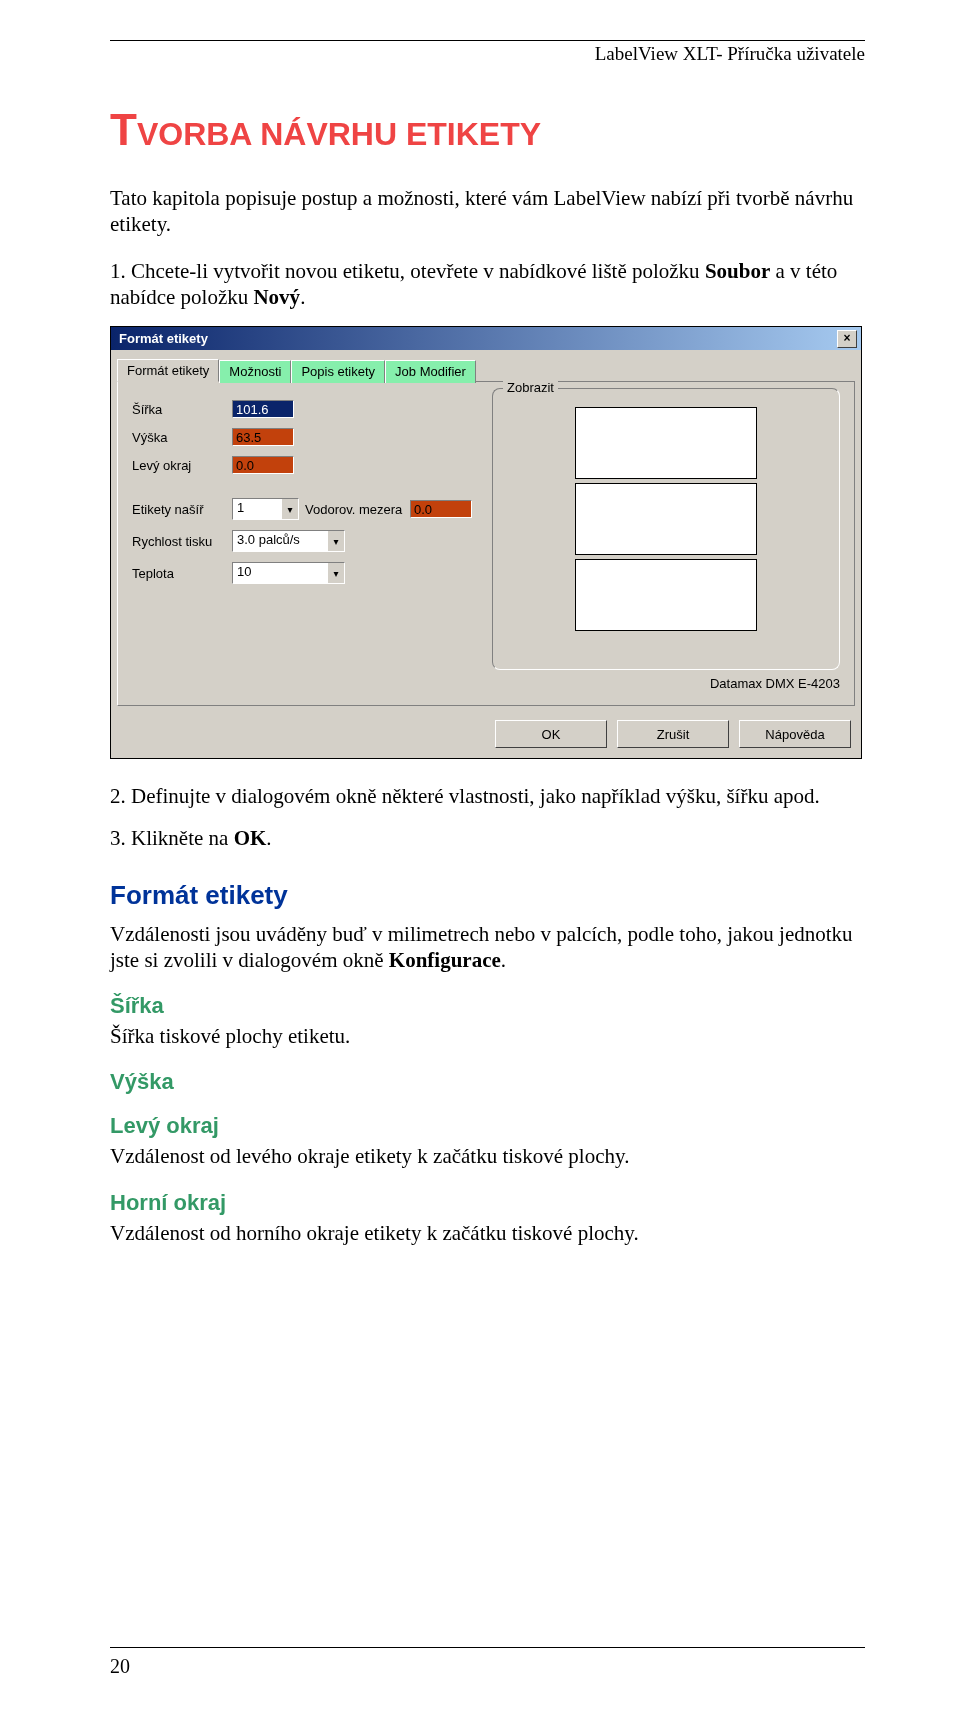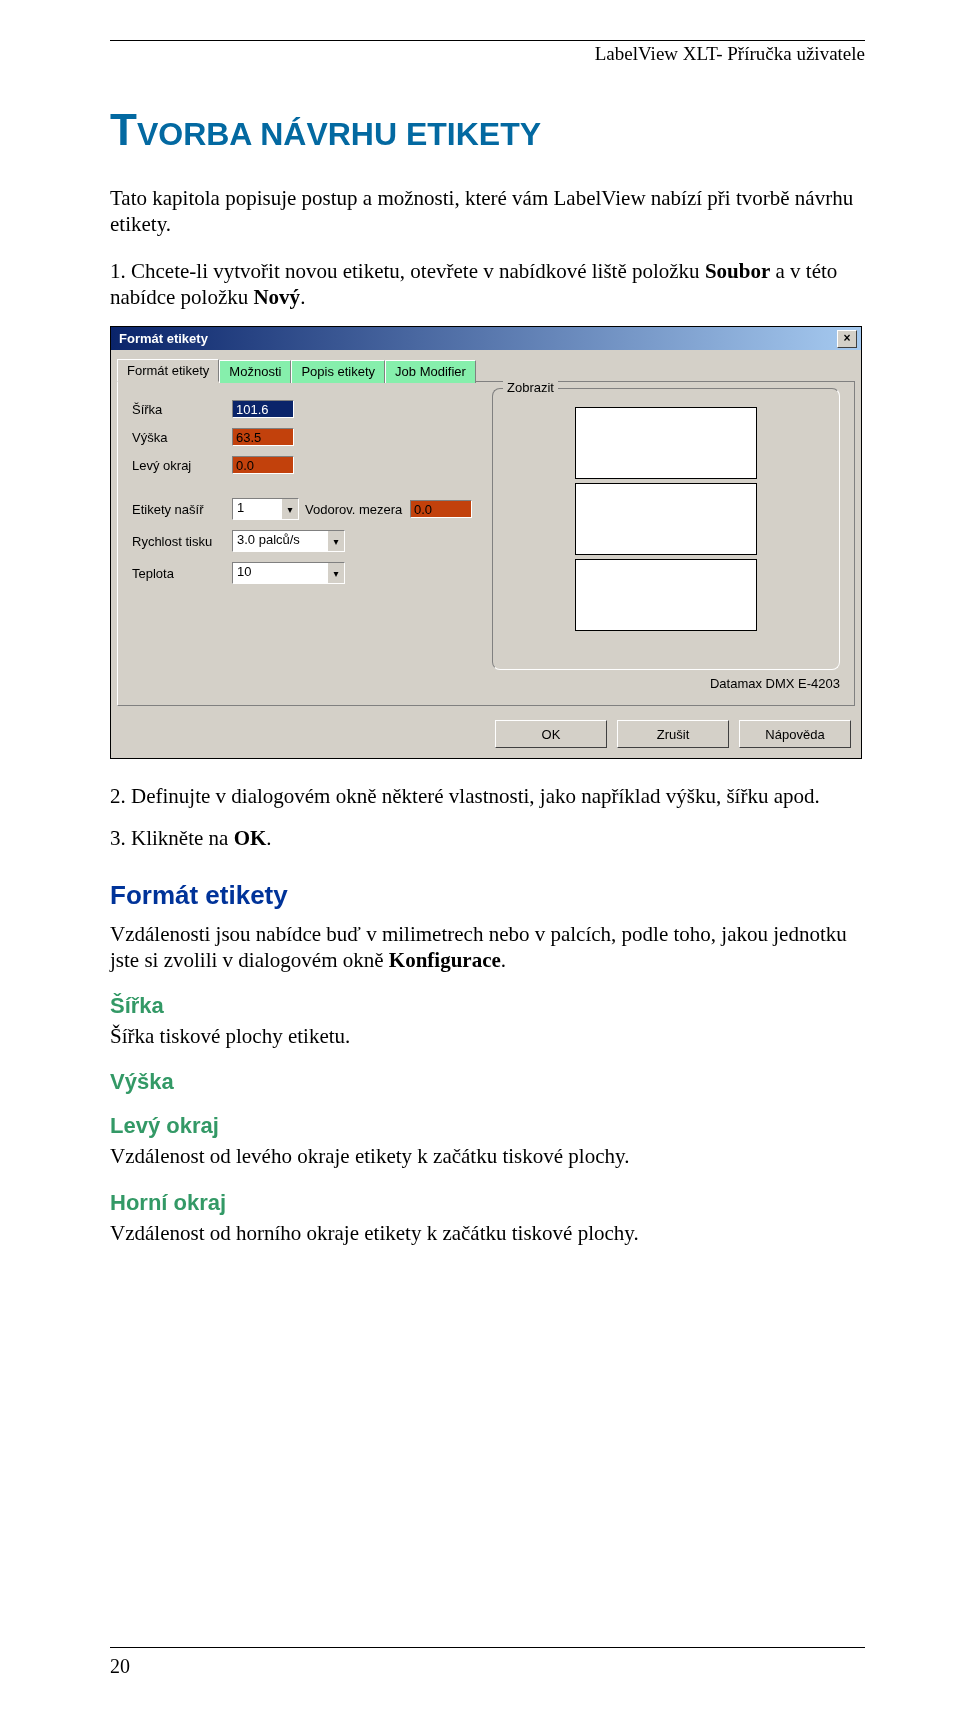--- a/index.html
+++ b/index.html
@@ -20,21 +20,21 @@
     border-top: 1px solid #000;
     margin-bottom: 2px;
   }
   .header-text {
     text-align: right;
     font-size: 19px;
     margin-bottom: 40px;
   }
   h1.title {
     font-family: Arial, Helvetica, sans-serif;
-    color: #0369a1;
+    color: #ef4444;
     font-weight: bold;
     font-size: 32px;
     margin: 30px 0 30px 0;
   }
   h1.title .first {
     font-size: 44px;
   }
   p.body {
     font-size: 21px;
     line-height: 1.25;
@@ -298,21 +298,21 @@
     </div>
   </div>
 
   <p class="step">2. Definujte v dialogovém okně některé vlastnosti, jako například výšku, šířku apod.</p>
   <p class="step">
     <span>3. Klikněte na </span><span class="bold">OK</span><span>.</span>
   </p>
 
   <h2 class="section">Formát etikety</h2>
   <p class="body">
-    <span>Vzdálenosti jsou nabídce buď v milimetrech nebo v palcích, podle toho, jakou jednotku jste si zvolili v dialogovém okně </span><span class="bold">Konfigurace</span><span>.</span>
+    <span>Vzdálenosti jsou uváděny buď v milimetrech nebo v palcích, podle toho, jakou jednotku jste si zvolili v dialogovém okně </span><span class="bold">Konfigurace</span><span>.</span>
   </p>
 
   <h3 class="sub">Šířka</h3>
   <p class="body">Šířka tiskové plochy etiketu.</p>
 
   <h3 class="sub">Výška</h3>
 
   <h3 class="sub">Levý okraj</h3>
   <p class="body">Vzdálenost od levého okraje etikety k začátku tiskové plochy.</p>
 

